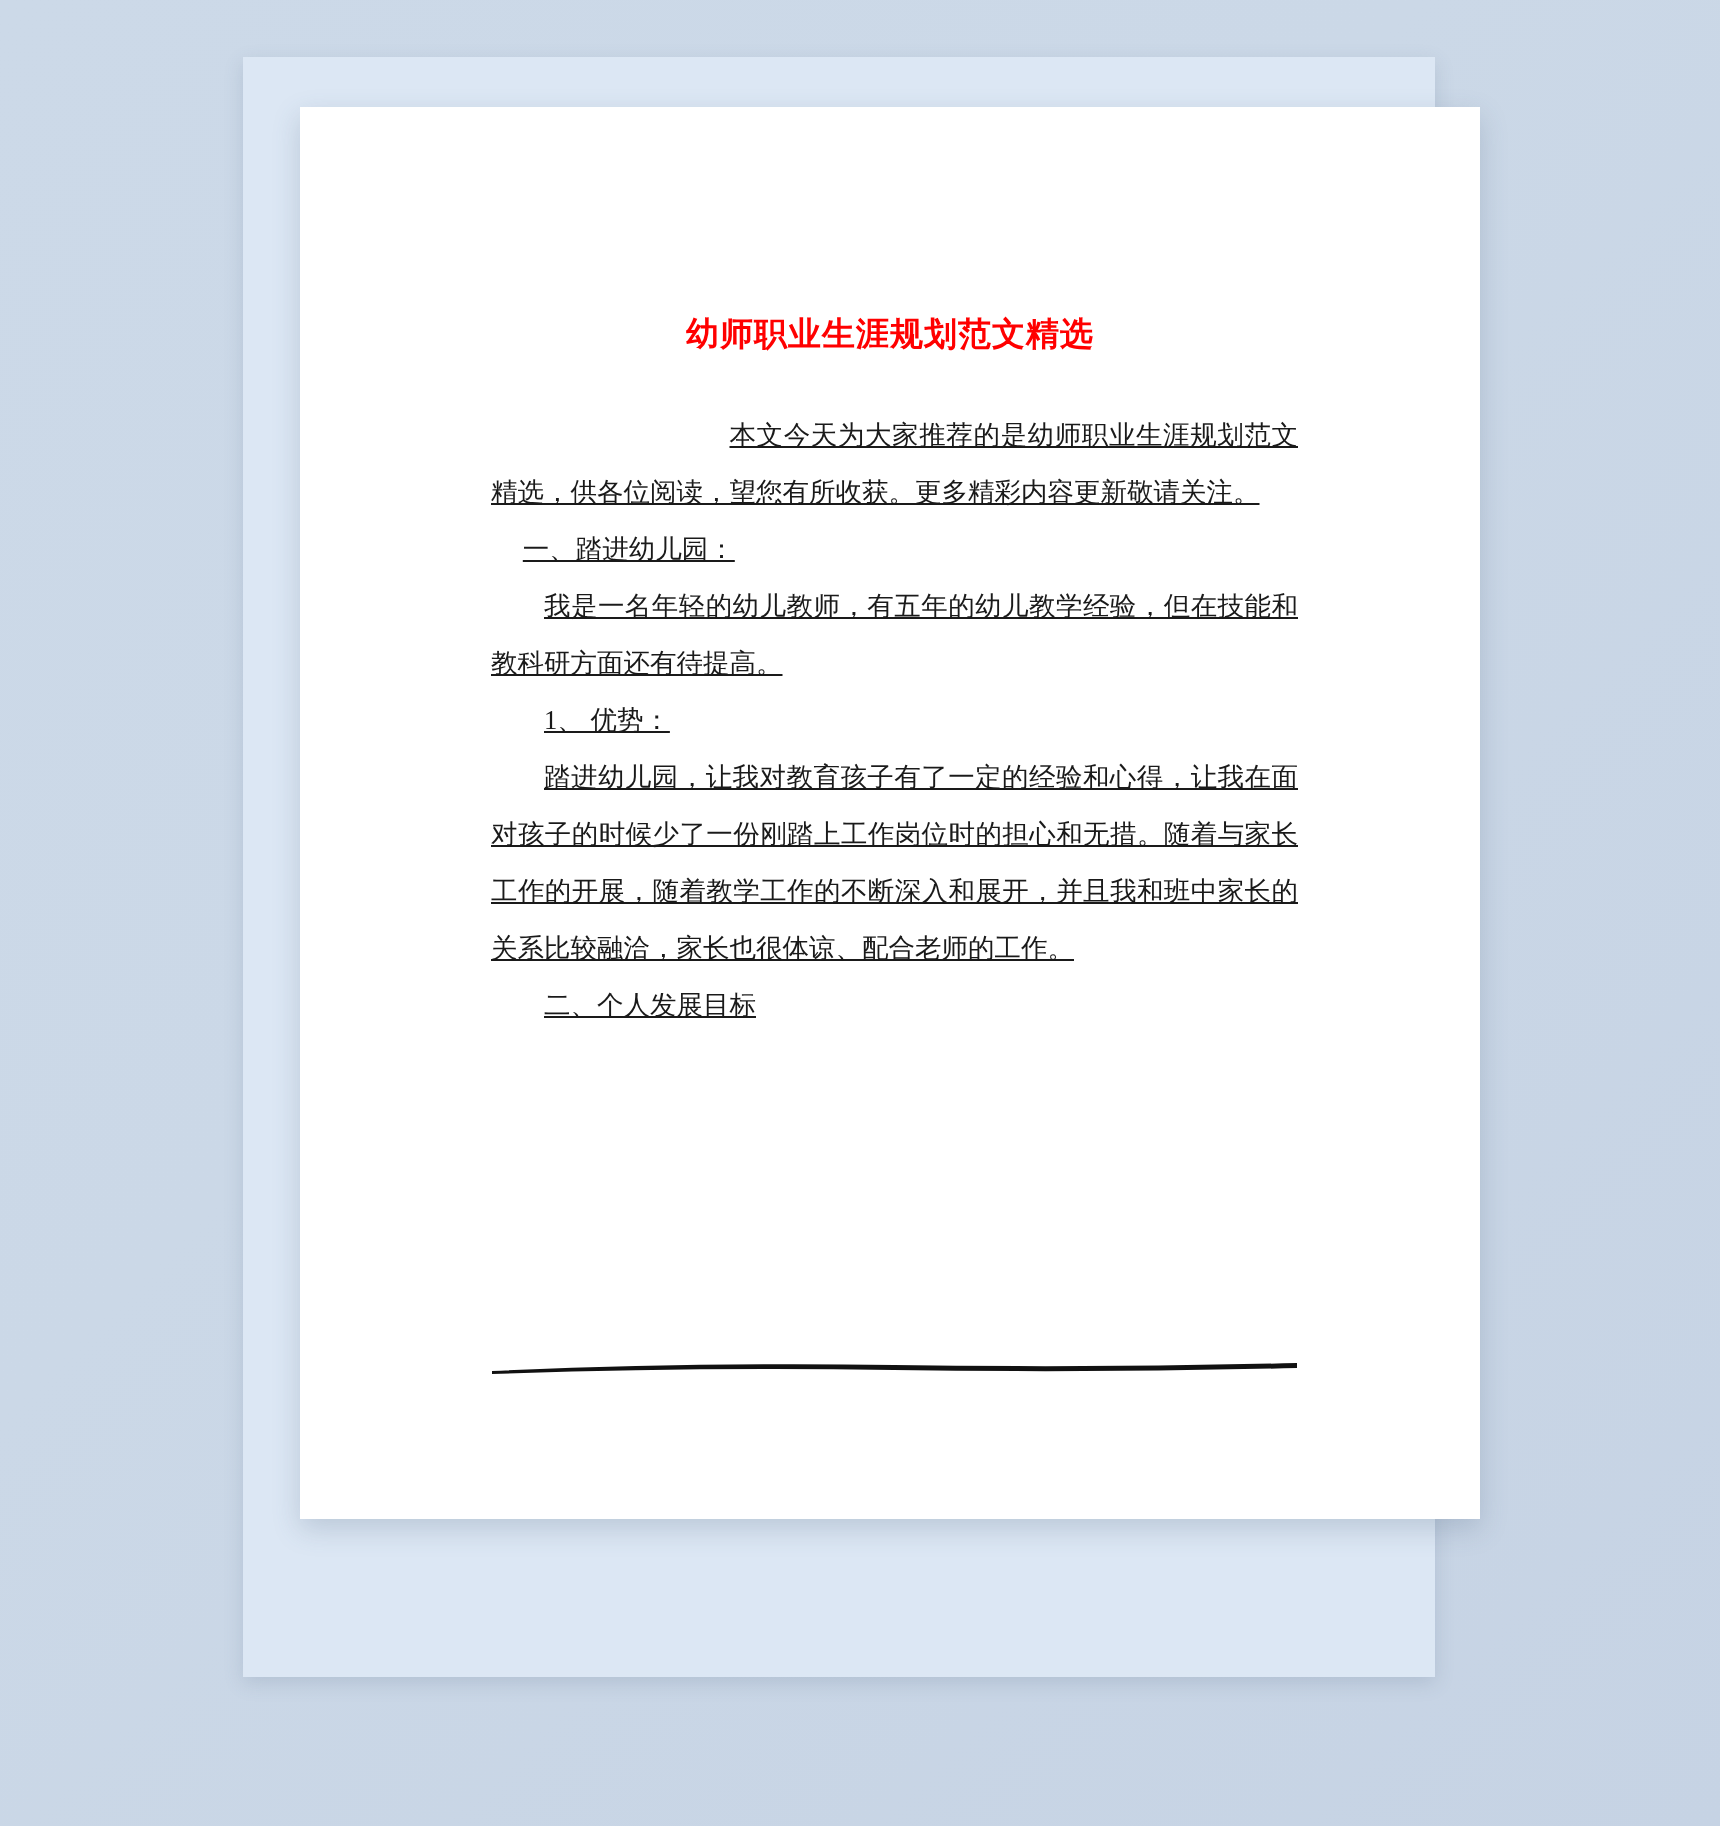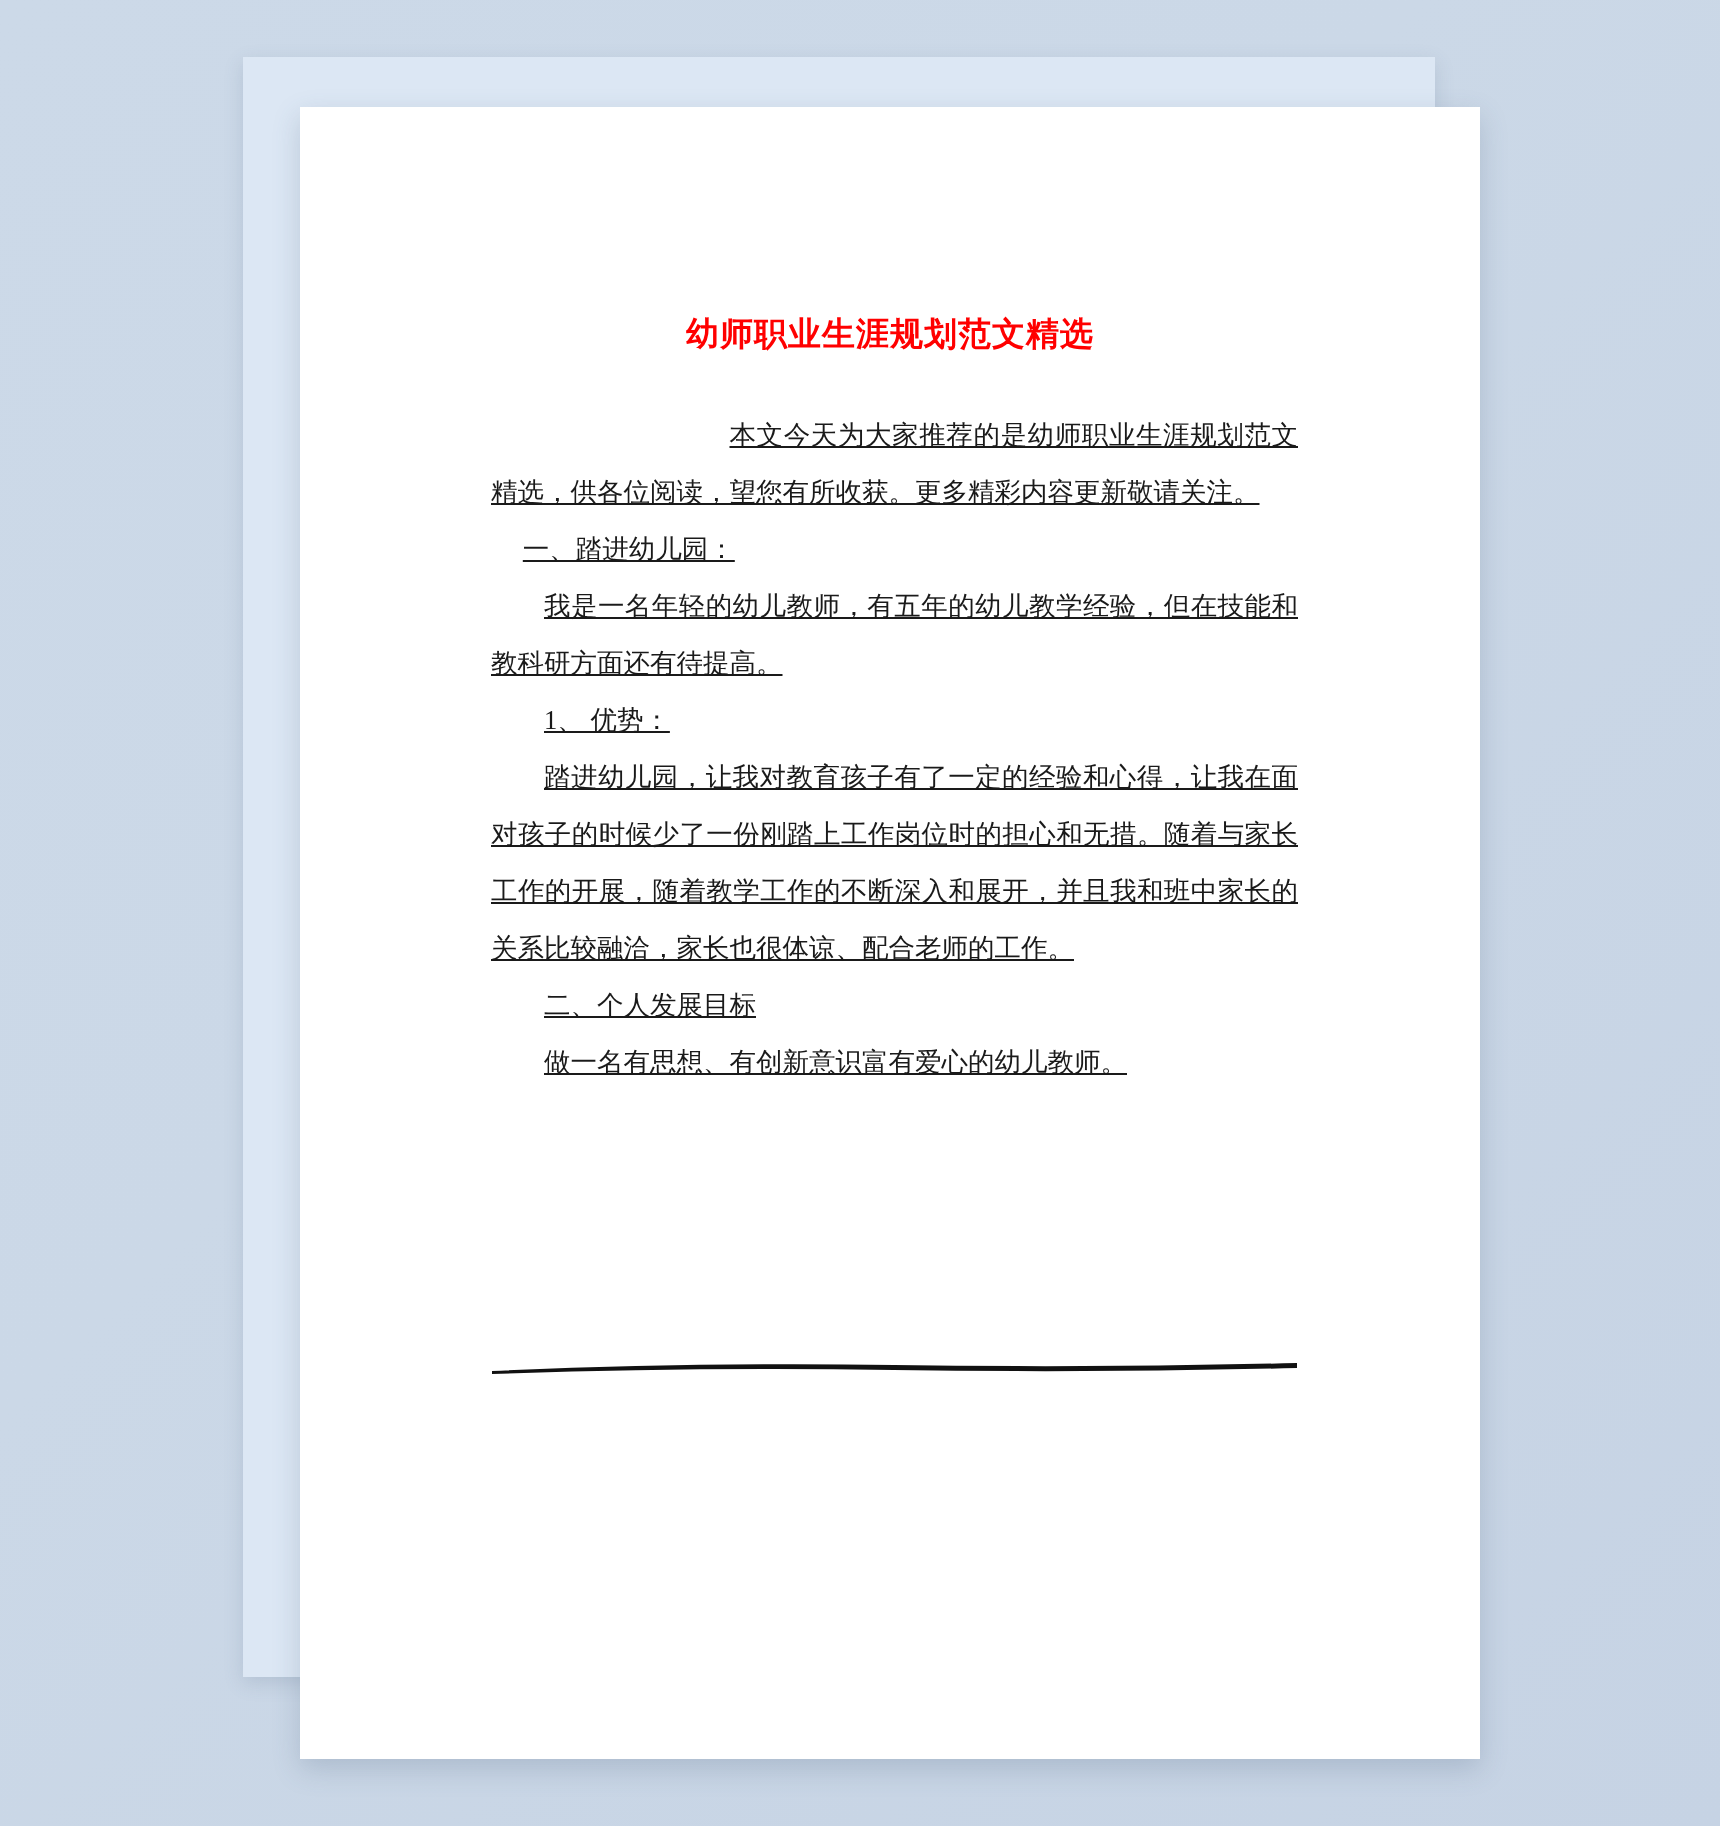--- a/index.html
+++ b/index.html
@@ -29,21 +29,21 @@
     height: 1620px;
     background: #dce7f4;
     box-shadow: 0 6px 18px rgba(80,100,130,0.18);
   }
   
   .page {
     position: absolute;
     left: 300px;
     top: 107px;
     width: 1180px;
-    height: 1652px;
+    height: 1412px;
     background: #ffffff;
     box-shadow: 0 10px 26px rgba(70,90,120,0.22);
     box-sizing: border-box;
     padding: 0;
   }
   .doc-inner {
     position: absolute;
     left: 0;
     top: 0;
     width: 100%;
@@ -107,21 +107,20 @@
 
     <div class="doc-title">幼师职业生涯规划范文精选</div>
 
     <div class="body-text">
       <p class="indent-first-big">本文今天为大家推荐的是幼师职业生涯规划范文精选，供各位阅读，望您有所收获。更多精彩内容更新敬请关注。</p>
       <p class="indent1">一、踏进幼儿园：</p>
       <p class="indent2">我是一名年轻的幼儿教师，有五年的幼儿教学经验，但在技能和教科研方面还有待提高。</p>
       <p class="indent2">1、 优势：</p>
       <p class="indent2">踏进幼儿园，让我对教育孩子有了一定的经验和心得，让我在面对孩子的时候少了一份刚踏上工作岗位时的担心和无措。随着与家长工作的开展，随着教学工作的不断深入和展开，并且我和班中家长的关系比较融洽，家长也很体谅、配合老师的工作。</p>
       <p class="indent2">二、个人发展目标</p>
-      <p class="indent2">做一名有思想、有创新意识富有爱心的幼儿教师。</p>
     </div>
 
     <div class="rule">
       <svg width="805" height="12" viewBox="0 0 805 12" xmlns="http://www.w3.org/2000/svg">
         <path d="M0 9 Q 200 0 402 3 Q 604 6 805 1 L805 6 Q 604 11 402 8 Q 200 5 0 12 Z" fill="#111111"></path>
       </svg>
     </div>
 
   </div>
 </div>

